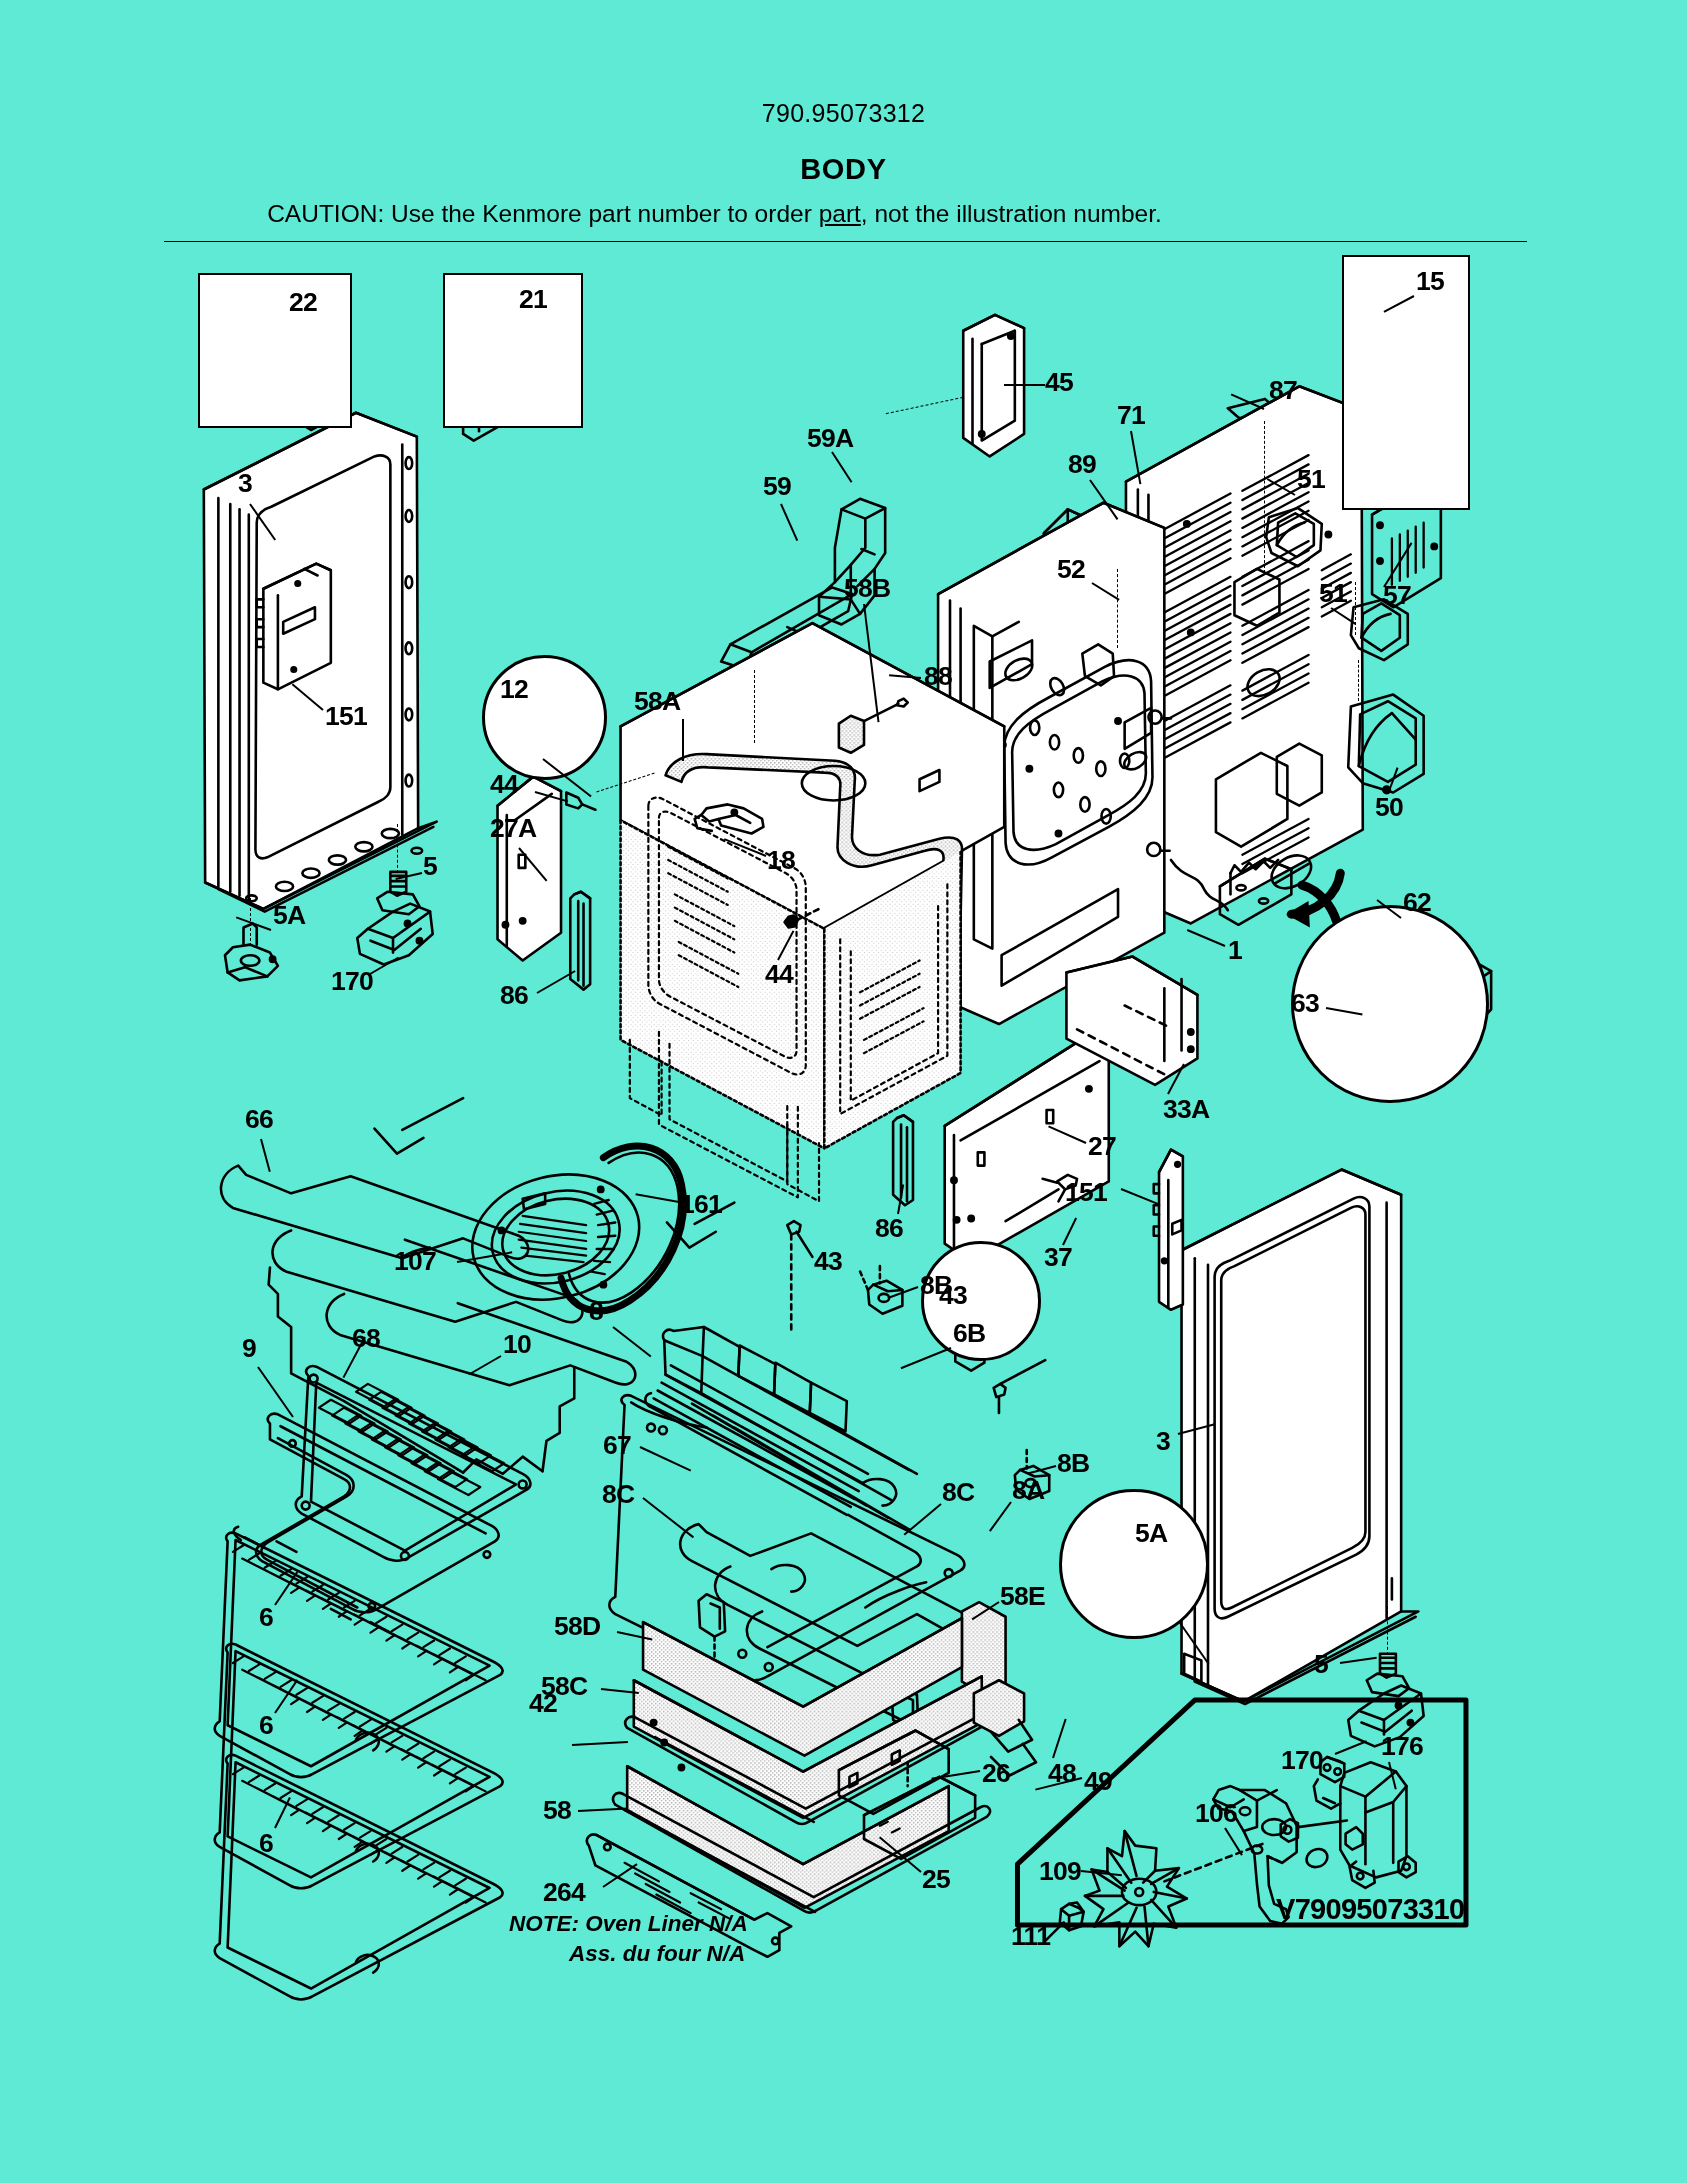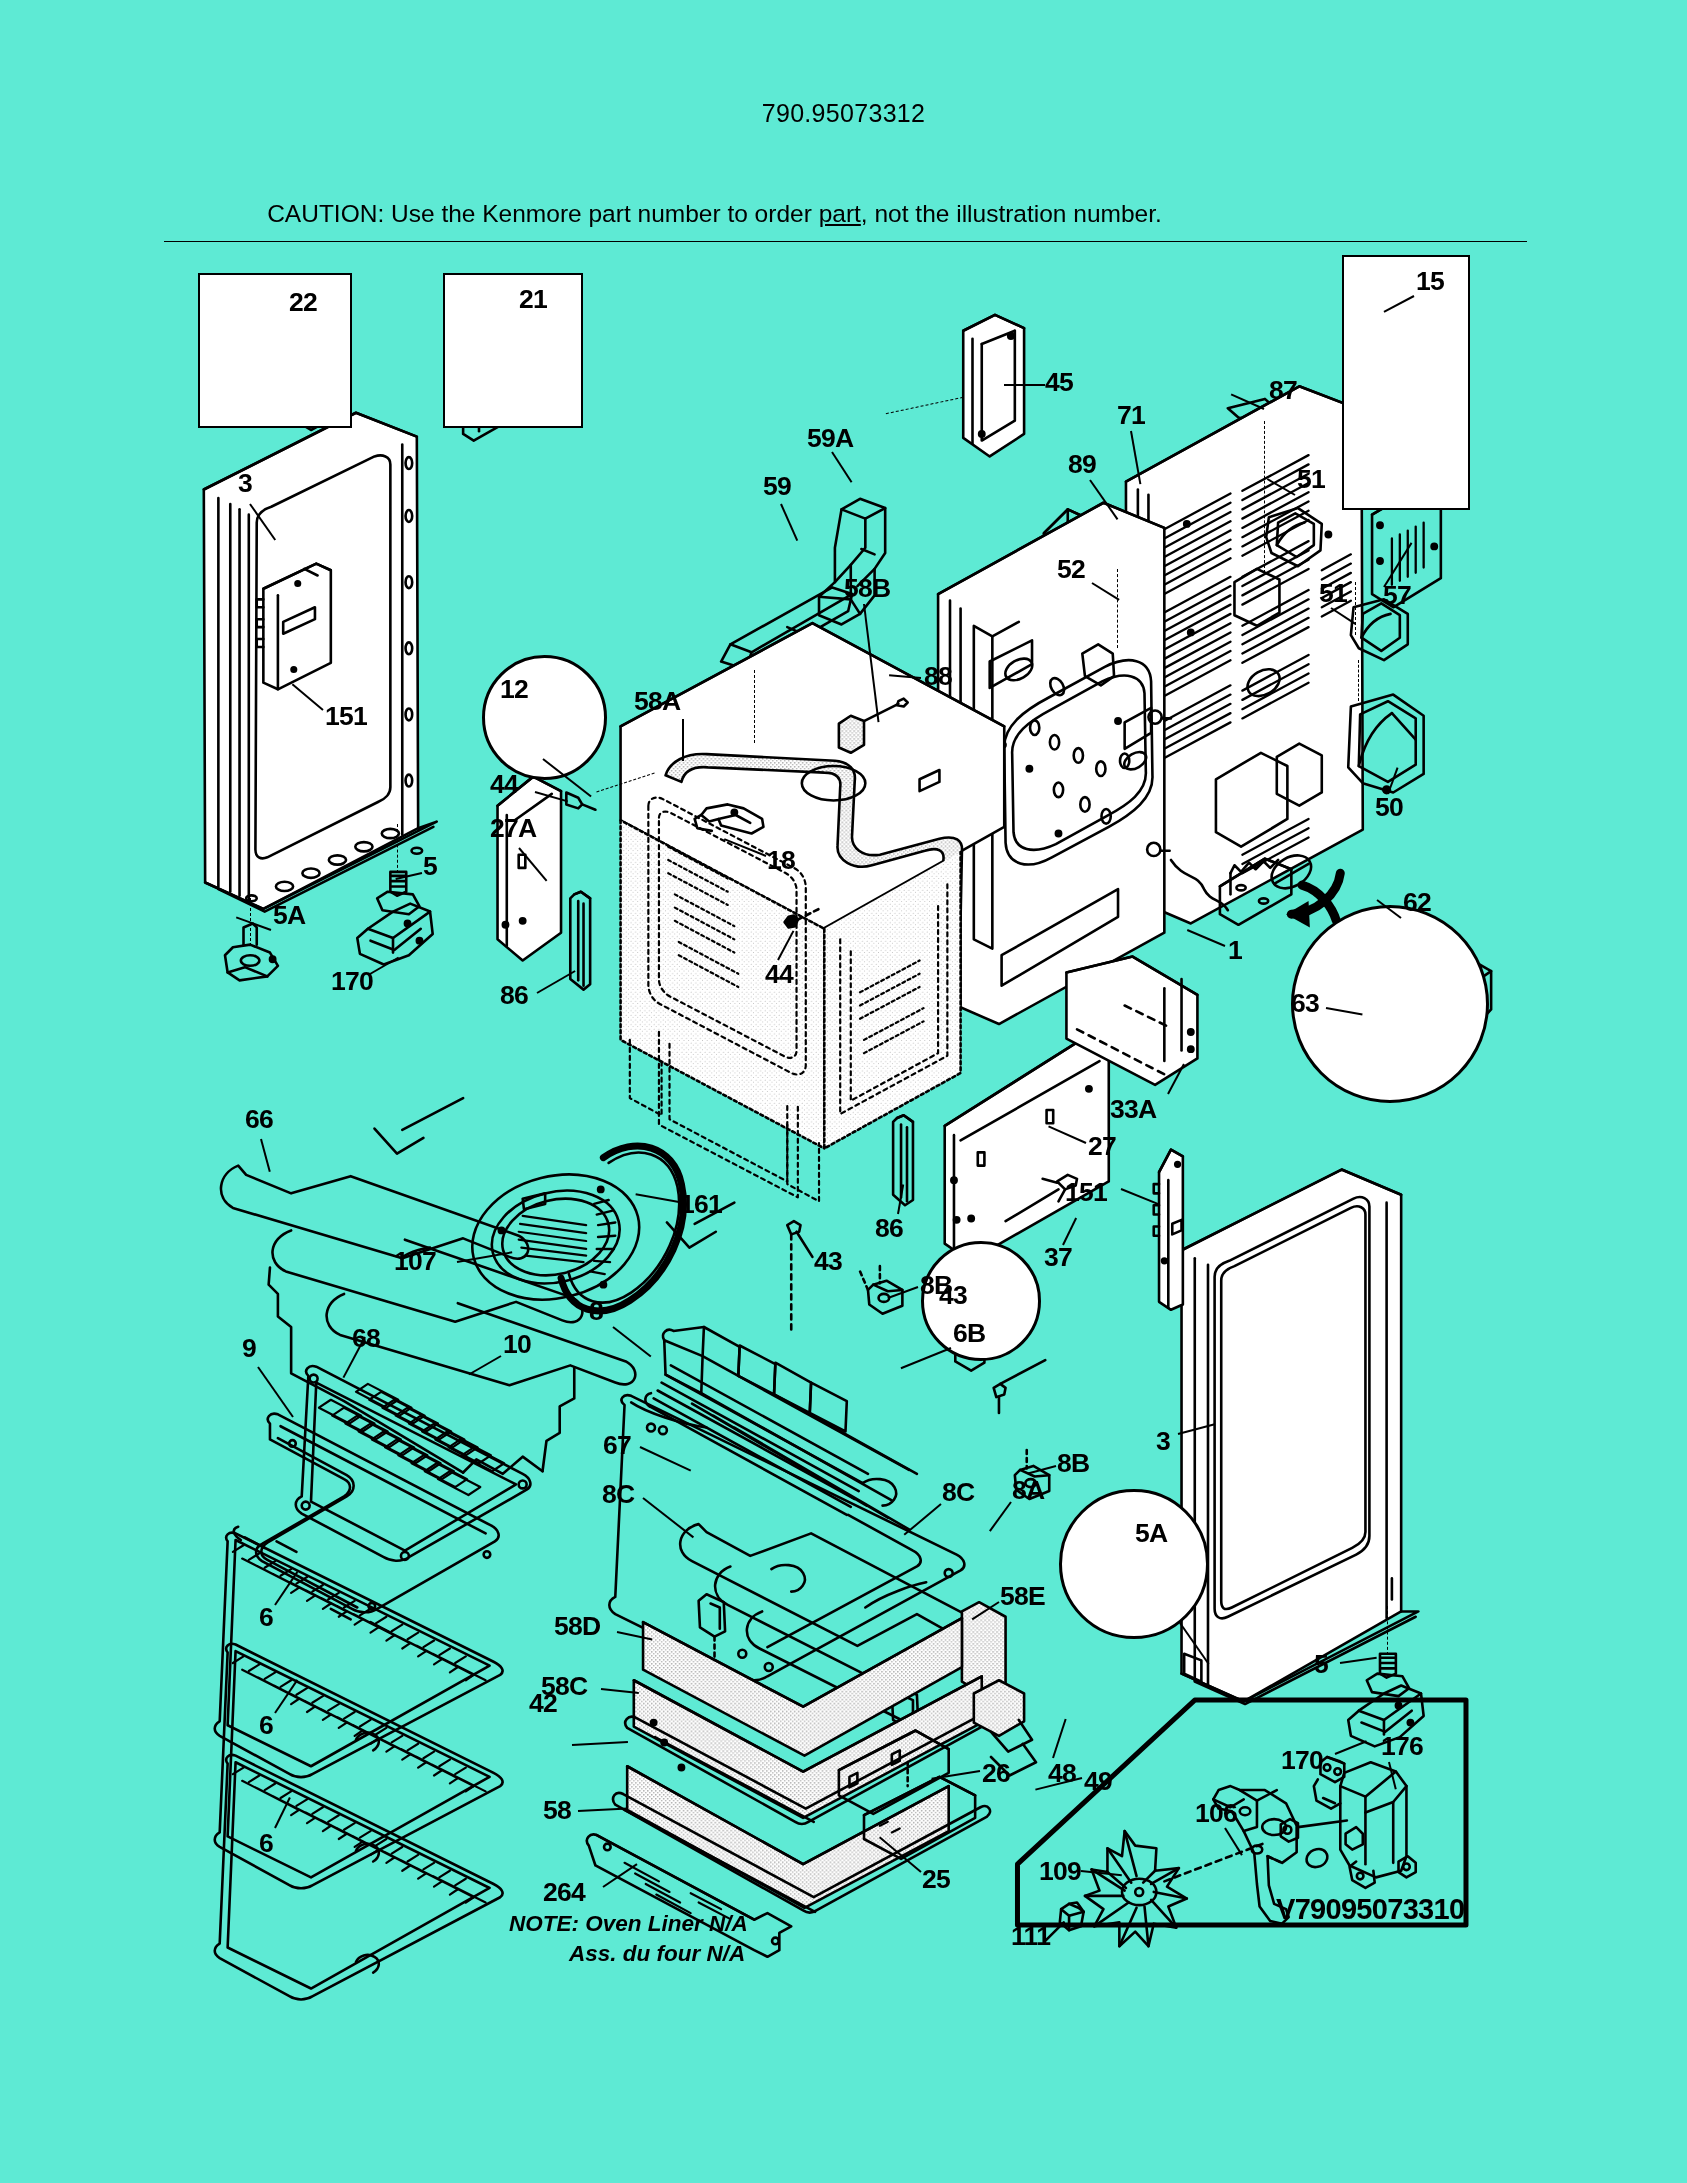--- a/index.html
+++ b/index.html
@@ -123,20 +123,21 @@
     letter-spacing: -0.7px;
     white-space: nowrap;
   }
 </style>
 </head>
 <body>
 
 <div id="page">
 
   <div class="model-number">790.95073312</div>
+  <div class="section-title">BODY</div>
   <div class="caution"><span>CAUTION: Use the Kenmore part number to order </span><span class="u">part</span><span>, not the illustration number.</span></div>
   <div class="rule"></div>
 
   <svg class="art" viewBox="0 0 2550 3300">
     <defs>
       <pattern id="speck" width="6" height="6" patternUnits="userSpaceOnUse">
         <rect width="6" height="6" fill="#fff"></rect>
         <circle cx="1.3" cy="1.3" r="0.85" fill="#3a3a3a"></circle>
         <circle cx="4.3" cy="4.1" r="0.75" fill="#3a3a3a"></circle>
       </pattern>
@@ -1013,21 +1014,21 @@
 
   <div class="lbl" style="left:1228px; top:937px;">1</div>
   <div class="lead" style="left:1225px; top:945px; width:41px; transform:rotate(-157deg);"></div>
 
   <div class="lbl" style="left:1403px; top:889px;">62</div>
   <div class="lead" style="left:1401px; top:917px; width:30px; transform:rotate(-143deg);"></div>
 
   <div class="lbl" style="left:1291px; top:990px;">63</div>
   <div class="lead" style="left:1326px; top:1007px; width:37px; transform:rotate(10deg);"></div>
 
-  <div class="lbl" style="left:1110px; top:1096px;">33A</div>
+  <div class="lbl" style="left:1163px; top:1096px;">33A</div>
   <div class="lead" style="left:1168px; top:1093px; width:34px; transform:rotate(-62deg);"></div>
 
   <div class="lbl" style="left:1088px; top:1133px;">27</div>
   <div class="lead" style="left:1086px; top:1142px; width:41px; transform:rotate(-156deg);"></div>
 
   <div class="lbl" style="left:875px; top:1215px;">86</div>
   <div class="lead" style="left:898px; top:1213px; width:30px; transform:rotate(-80deg);"></div>
 
   <div class="lbl" style="left:245px; top:1106px;">66</div>
   <div class="lead" style="left:261px; top:1138px; width:34px; transform:rotate(75deg);"></div>

